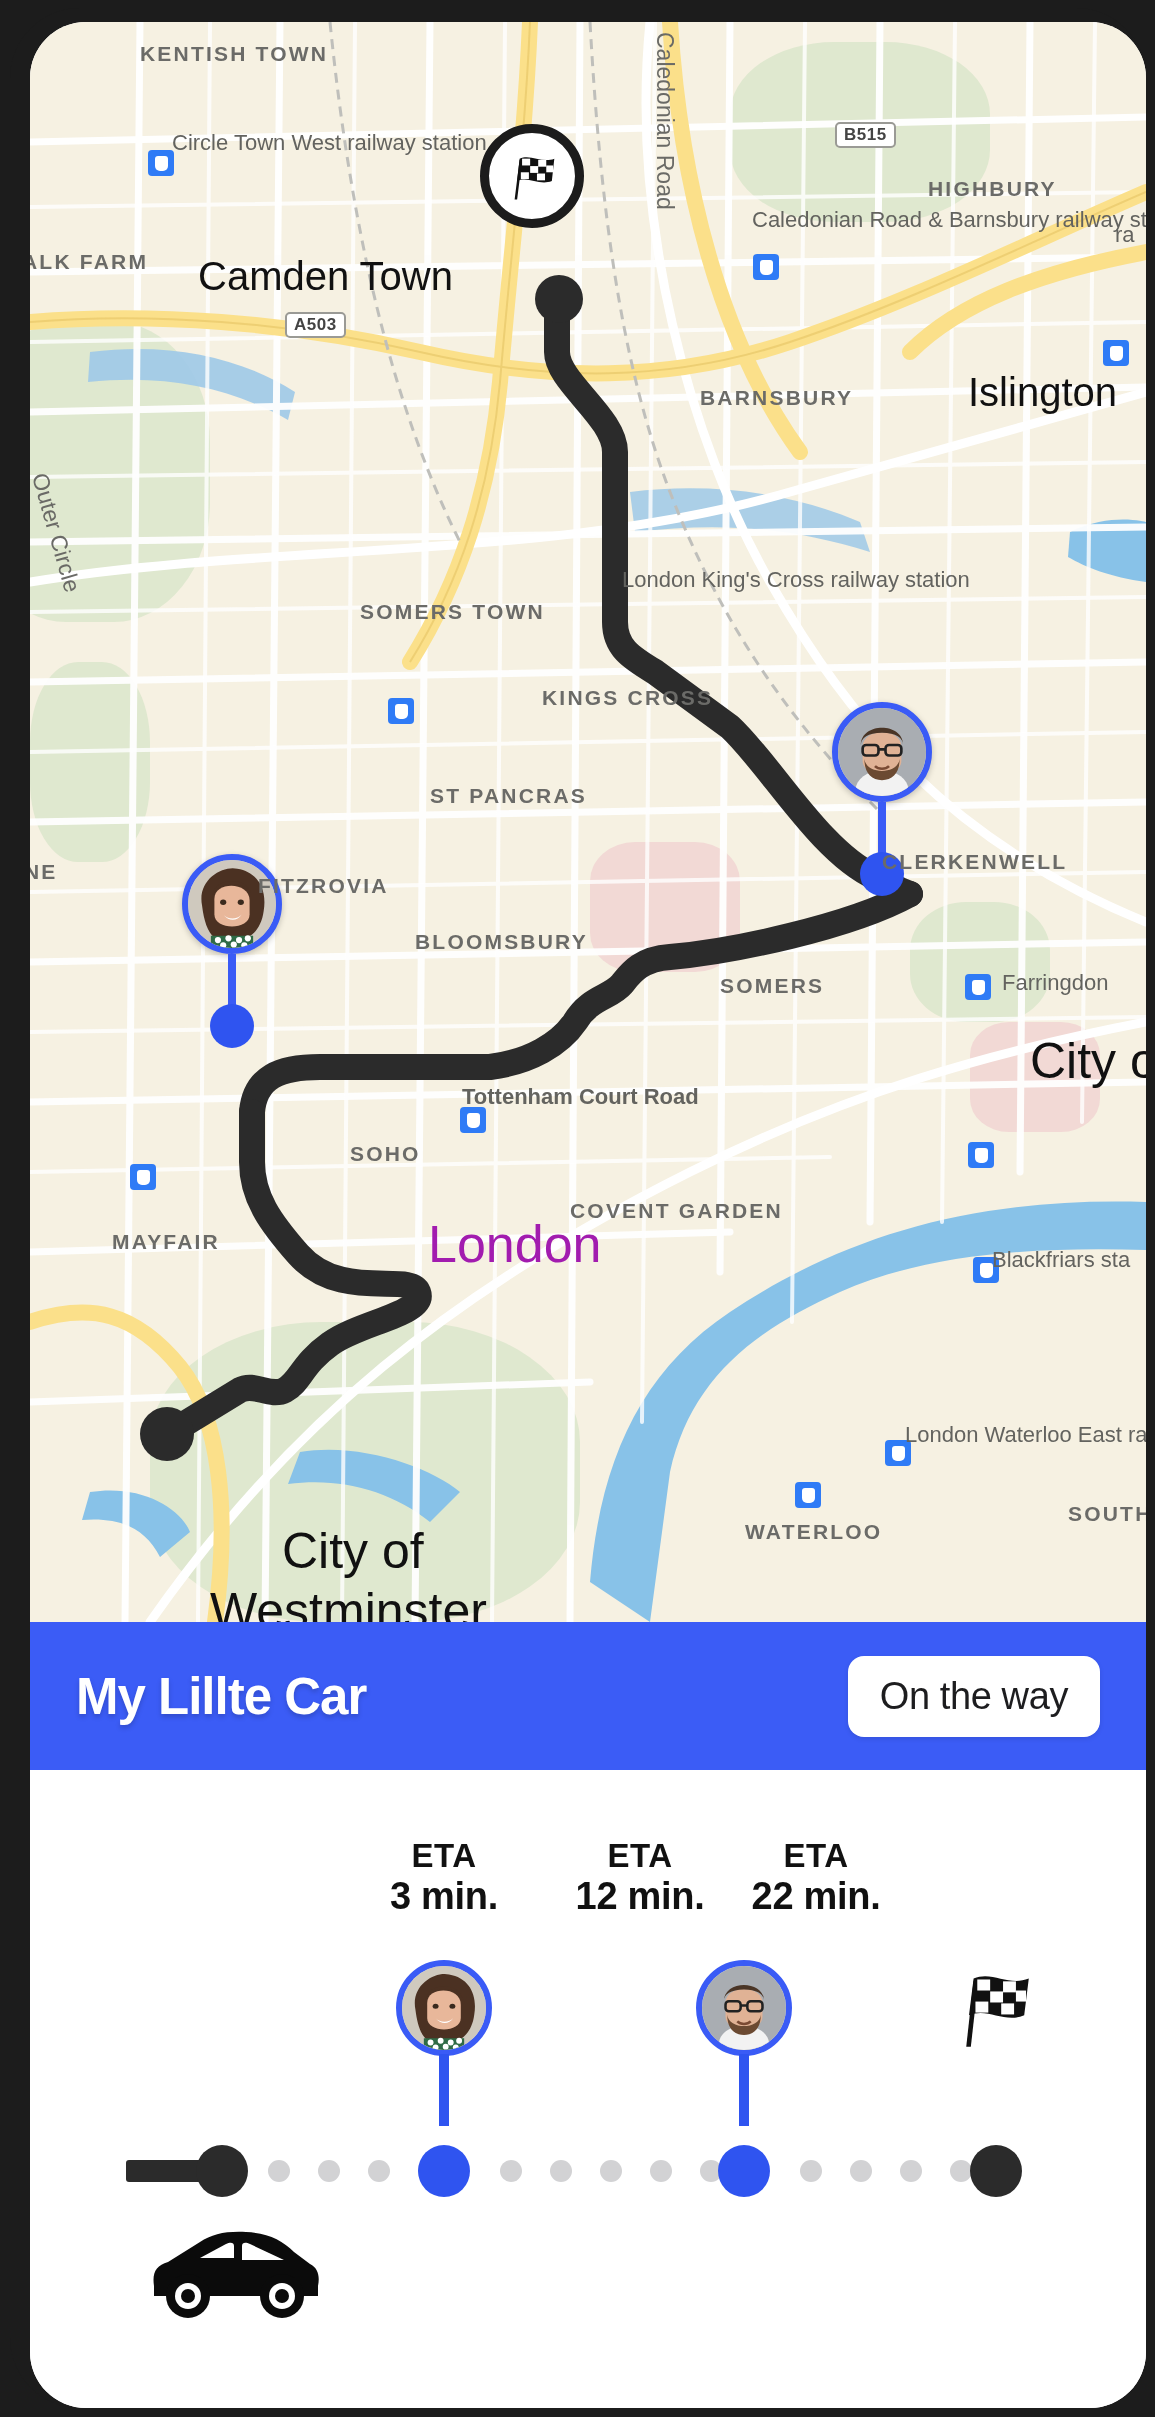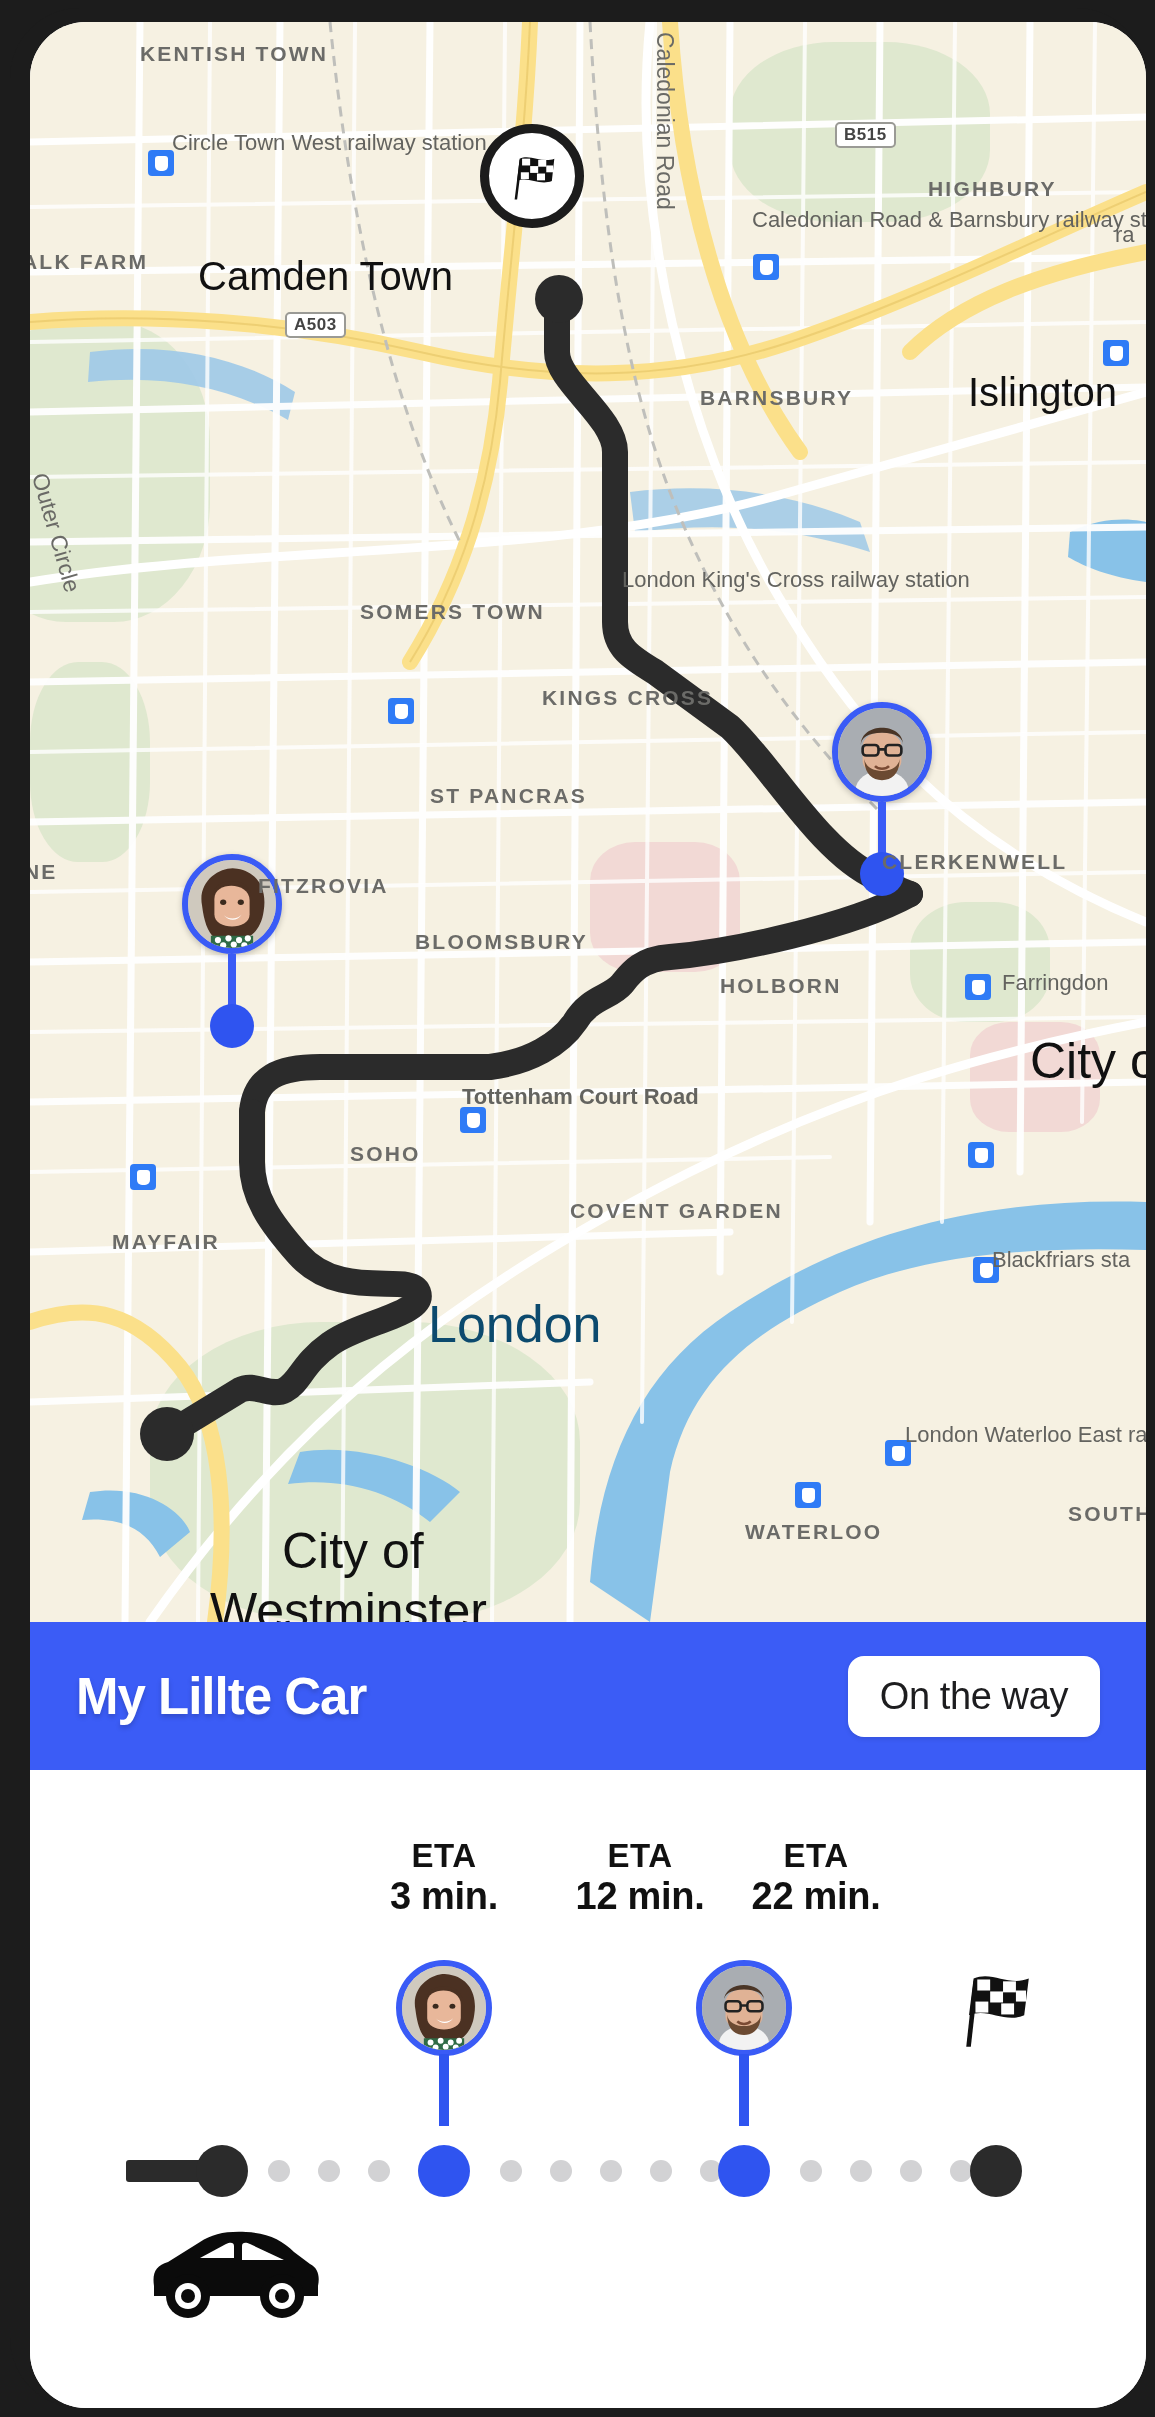--- a/index.html
+++ b/index.html
@@ -320,30 +320,30 @@
 
         <div class="maplabel area" style="left:110px; top:20px;">KENTISH TOWN</div>
         <div class="maplabel area" style="left:898px; top:155px;">HIGHBURY</div>
         <div class="maplabel area" style="left:670px; top:364px;">BARNSBURY</div>
         <div class="maplabel area" style="left:330px; top:578px;">SOMERS TOWN</div>
         <div class="maplabel area" style="left:512px; top:664px;">KINGS CROSS</div>
         <div class="maplabel area" style="left:400px; top:762px;">ST PANCRAS</div>
         <div class="maplabel area" style="left:228px; top:852px;">FITZROVIA</div>
         <div class="maplabel area" style="left:385px; top:908px;">BLOOMSBURY</div>
         <div class="maplabel area" style="left:818px; top:828px;margin-left:34px;">CLERKENWELL</div>
-        <div class="maplabel area" style="left:690px; top:952px;">HOLBORN</div>
+        <div class="maplabel area" style="left:690px; top:952px;">SOMERS</div>
         <div class="maplabel area" style="left:320px; top:1120px;">SOHO</div>
         <div class="maplabel area" style="left:540px; top:1175px; text-align:center; width:120px; line-height:1.3;">COVENT GARDEN</div>
         <div class="maplabel area" style="left:82px; top:1208px;">MAYFAIR</div>
         <div class="maplabel area" style="left:715px; top:1498px;text-align:right;">WATERLOO</div>
         <div class="maplabel area" style="left:1038px; top:1480px;">SOUTH</div>
 
         <div class="maplabel bigplace" style="left:168px; top:232px;">Camden Town</div>
         <div class="maplabel bigplace" style="left:938px; top:348px;">Islington</div>
-        <div class="maplabel" style="left:398px; top:1272px; font-size:52px; color:#0c4a6e;">London</div>
+        <div class="maplabel" style="left:398px; top:1192px; font-size:52px; color:#a21caf;">London</div>
         <div class="maplabel" style="left:1000px; top:1010px; font-size:50px; color:#111;">City of</div>
         <div class="maplabel" style="left:252px; top:1500px; font-size:50px; color:#111;">City of</div>
         <div class="maplabel" style="left:180px; top:1560px; font-size:50px; color:#111;">Westminster</div>
 
         <div class="maplabel station" style="left:142px; top:108px; width:230px;">Circle Town West railway station</div>
         <div class="maplabel station" style="left:722px; top:185px; width:215px;">Caledonian Road &amp; Barnsbury railway station</div>
         <div class="maplabel station" style="left:592px; top:545px; width:225px;">London King's Cross railway station</div>
         <div class="maplabel station" style="left:432px; top:1062px; width:170px;font-weight:bold;">Tottenham Court Road</div>
         <div class="maplabel station" style="left:962px; top:1225px; width:190px; text-align:left;">Blackfriars sta</div>
         <div class="maplabel station" style="left:875px; top:1400px; width:230px;">London Waterloo East railway station</div>

